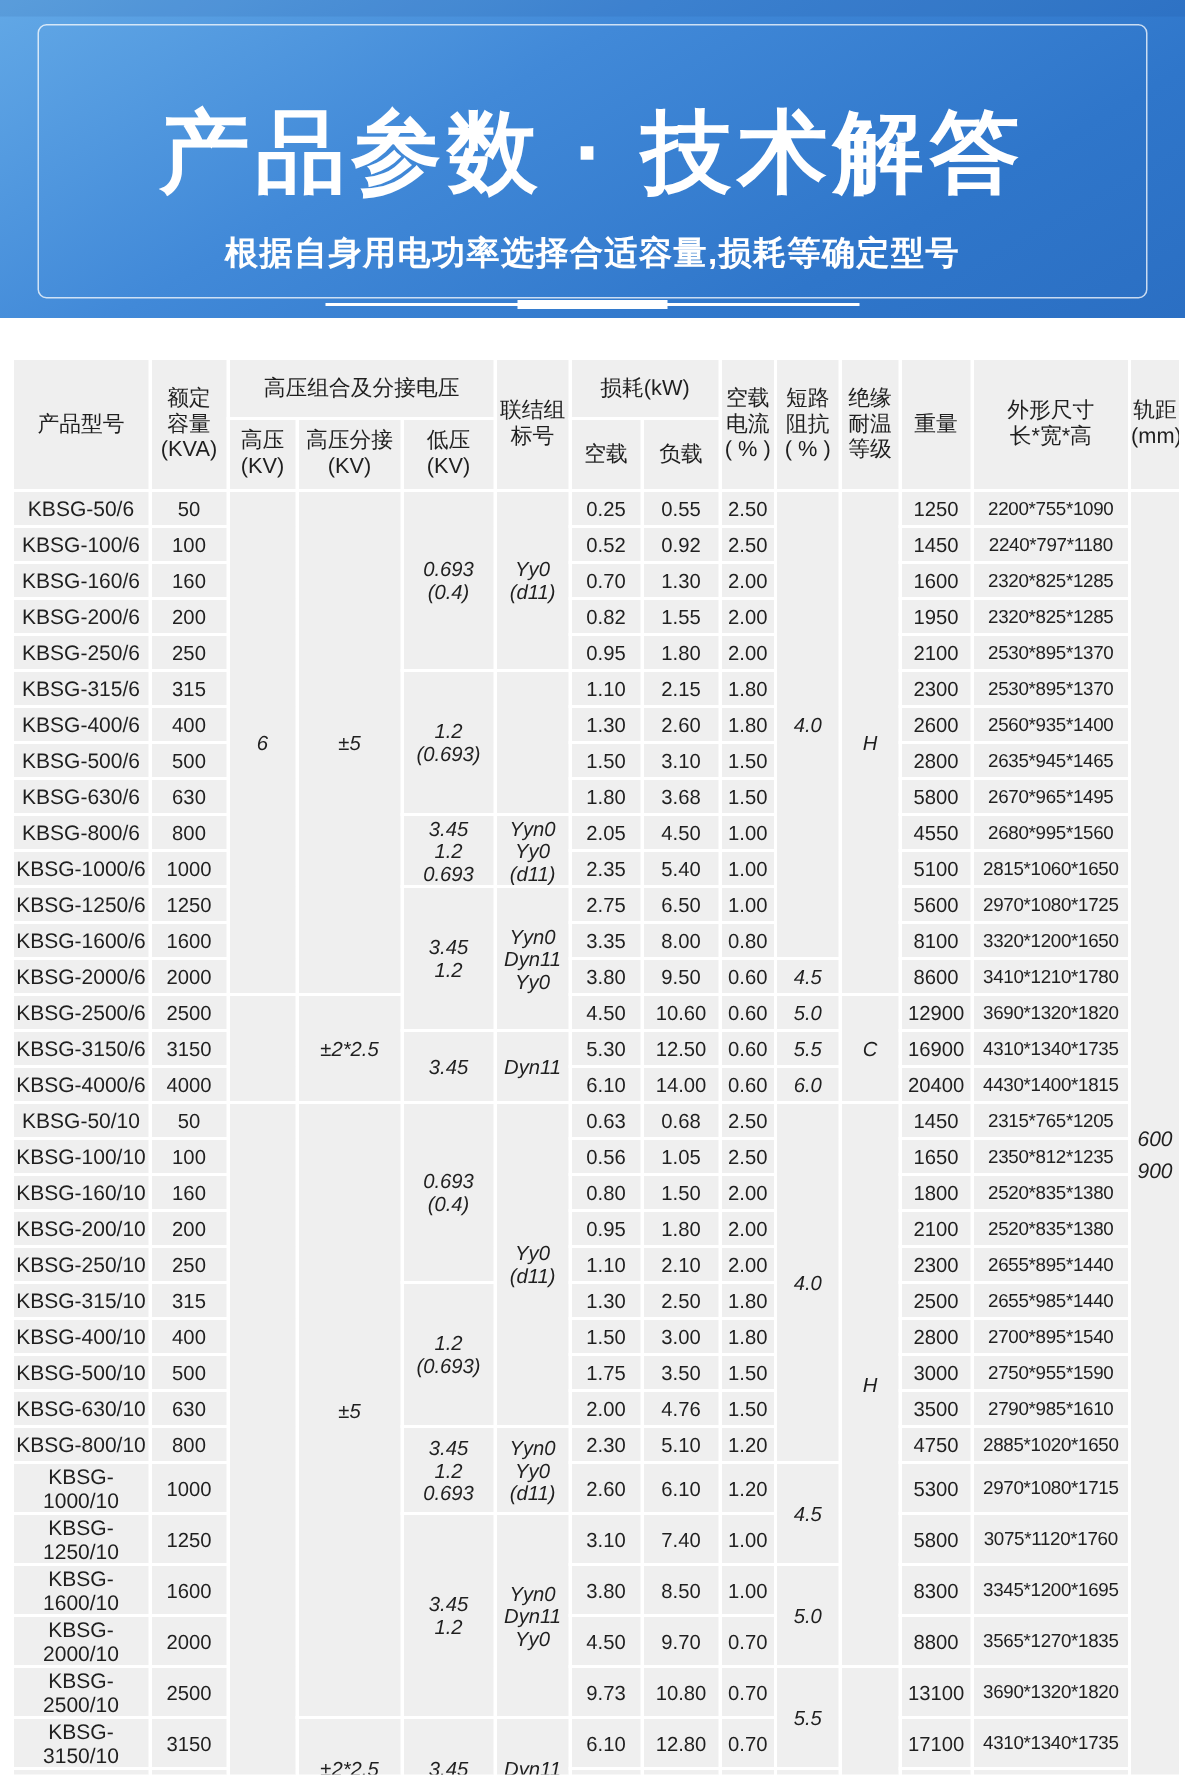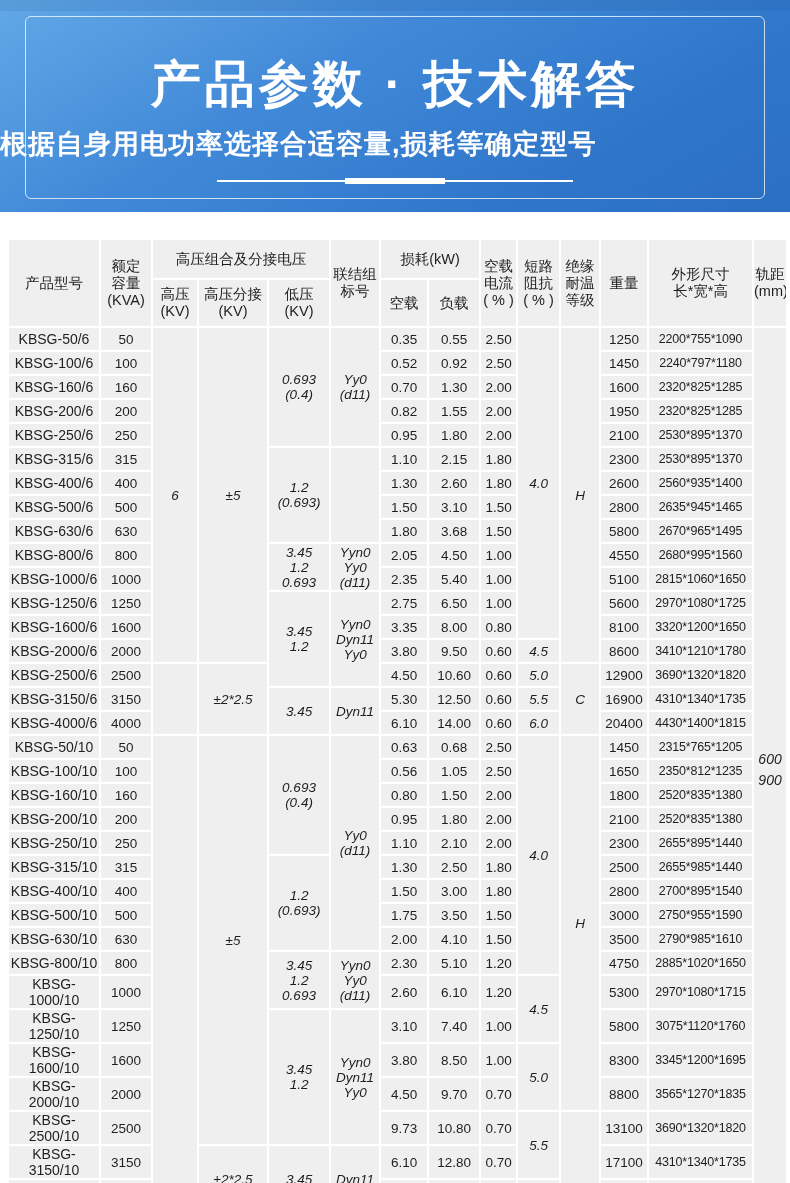--- a/index.html
+++ b/index.html
@@ -17,27 +17,27 @@
   .banner::before{
     content:"";position:absolute;top:0;left:0;right:0;height:11px;
     background:rgba(20,60,130,0.10);
   }
   .banner-frame{
     position:absolute;left:25px;right:25px;top:16px;bottom:13px;
     border:1px solid rgba(255,255,255,0.75);border-radius:6px;
     pointer-events:none;
   }
   .banner-title{
-    padding-top:60px;text-align:center;
-    font-size:50px;font-weight:bold;color:#ffffff;letter-spacing:4px;
+    padding-top:78px;text-align:center;
+    font-size:60px;font-weight:bold;color:#ffffff;letter-spacing:4px;
     line-height:48px;
   }
   .banner-sub{
-    margin-top:18px;text-align:left;
-    font-size:27px;font-weight:bold;color:#ffffff;letter-spacing:1px;
+    margin-top:28px;text-align:center;
+    font-size:22px;font-weight:bold;color:#ffffff;letter-spacing:1px;
   }
   .banner-divider{position:relative;width:356px;height:6px;margin:16px auto 0;}
   .banner-divider .thin{position:absolute;left:0;right:0;top:2px;height:2px;background:#ffffff;}
   .banner-divider .thick{position:absolute;left:128px;width:100px;top:0;height:6px;background:#ffffff;}
 
   
   table.spec{
     border-collapse:collapse;table-layout:fixed;
     width:779px;margin:26px 0 0 7px;
   }
@@ -135,21 +135,21 @@
   <tbody>
       <tr>
         <td class="c model hl">KBSG-50/6</td>
         <td class="c hl">50</td>
         <td class="mc" rowspan="14">6</td>
         <td class="mc" rowspan="14">±5</td>
         <td class="mc" rowspan="5">0.693
 (0.4)</td>
         <td class="mc" rowspan="5">Yy0
 (d11)</td>
-        <td class="c">0.35</td>
+        <td class="c">0.25</td>
         <td class="c">0.55</td>
         <td class="c">2.50</td>
         <td class="mc" rowspan="13">4.0</td>
         <td class="mc" rowspan="14">H</td>
         <td class="c">1250</td>
         <td class="c dims">2200*755*1090</td>
         <td class="mc gauge" rowspan="34">600
 900</td>
       </tr>
       <tr>
@@ -398,21 +398,21 @@
         <td class="c">1.75</td>
         <td class="c">3.50</td>
         <td class="c">1.50</td>
         <td class="c">3000</td>
         <td class="c dims">2750*955*1590</td>
       </tr>
       <tr>
         <td class="c model">KBSG-630/10</td>
         <td class="c">630</td>
         <td class="c hl">2.00</td>
-        <td class="c hl">4.10</td>
+        <td class="c hl">4.76</td>
         <td class="c hl">1.50</td>
         <td class="c hl">3500</td>
         <td class="c dims hl">2790*985*1610</td>
       </tr>
       <tr>
         <td class="c model hl">KBSG-800/10</td>
         <td class="c hl">800</td>
         <td class="mc" rowspan="2">3.45
 1.2
 0.693</td>

